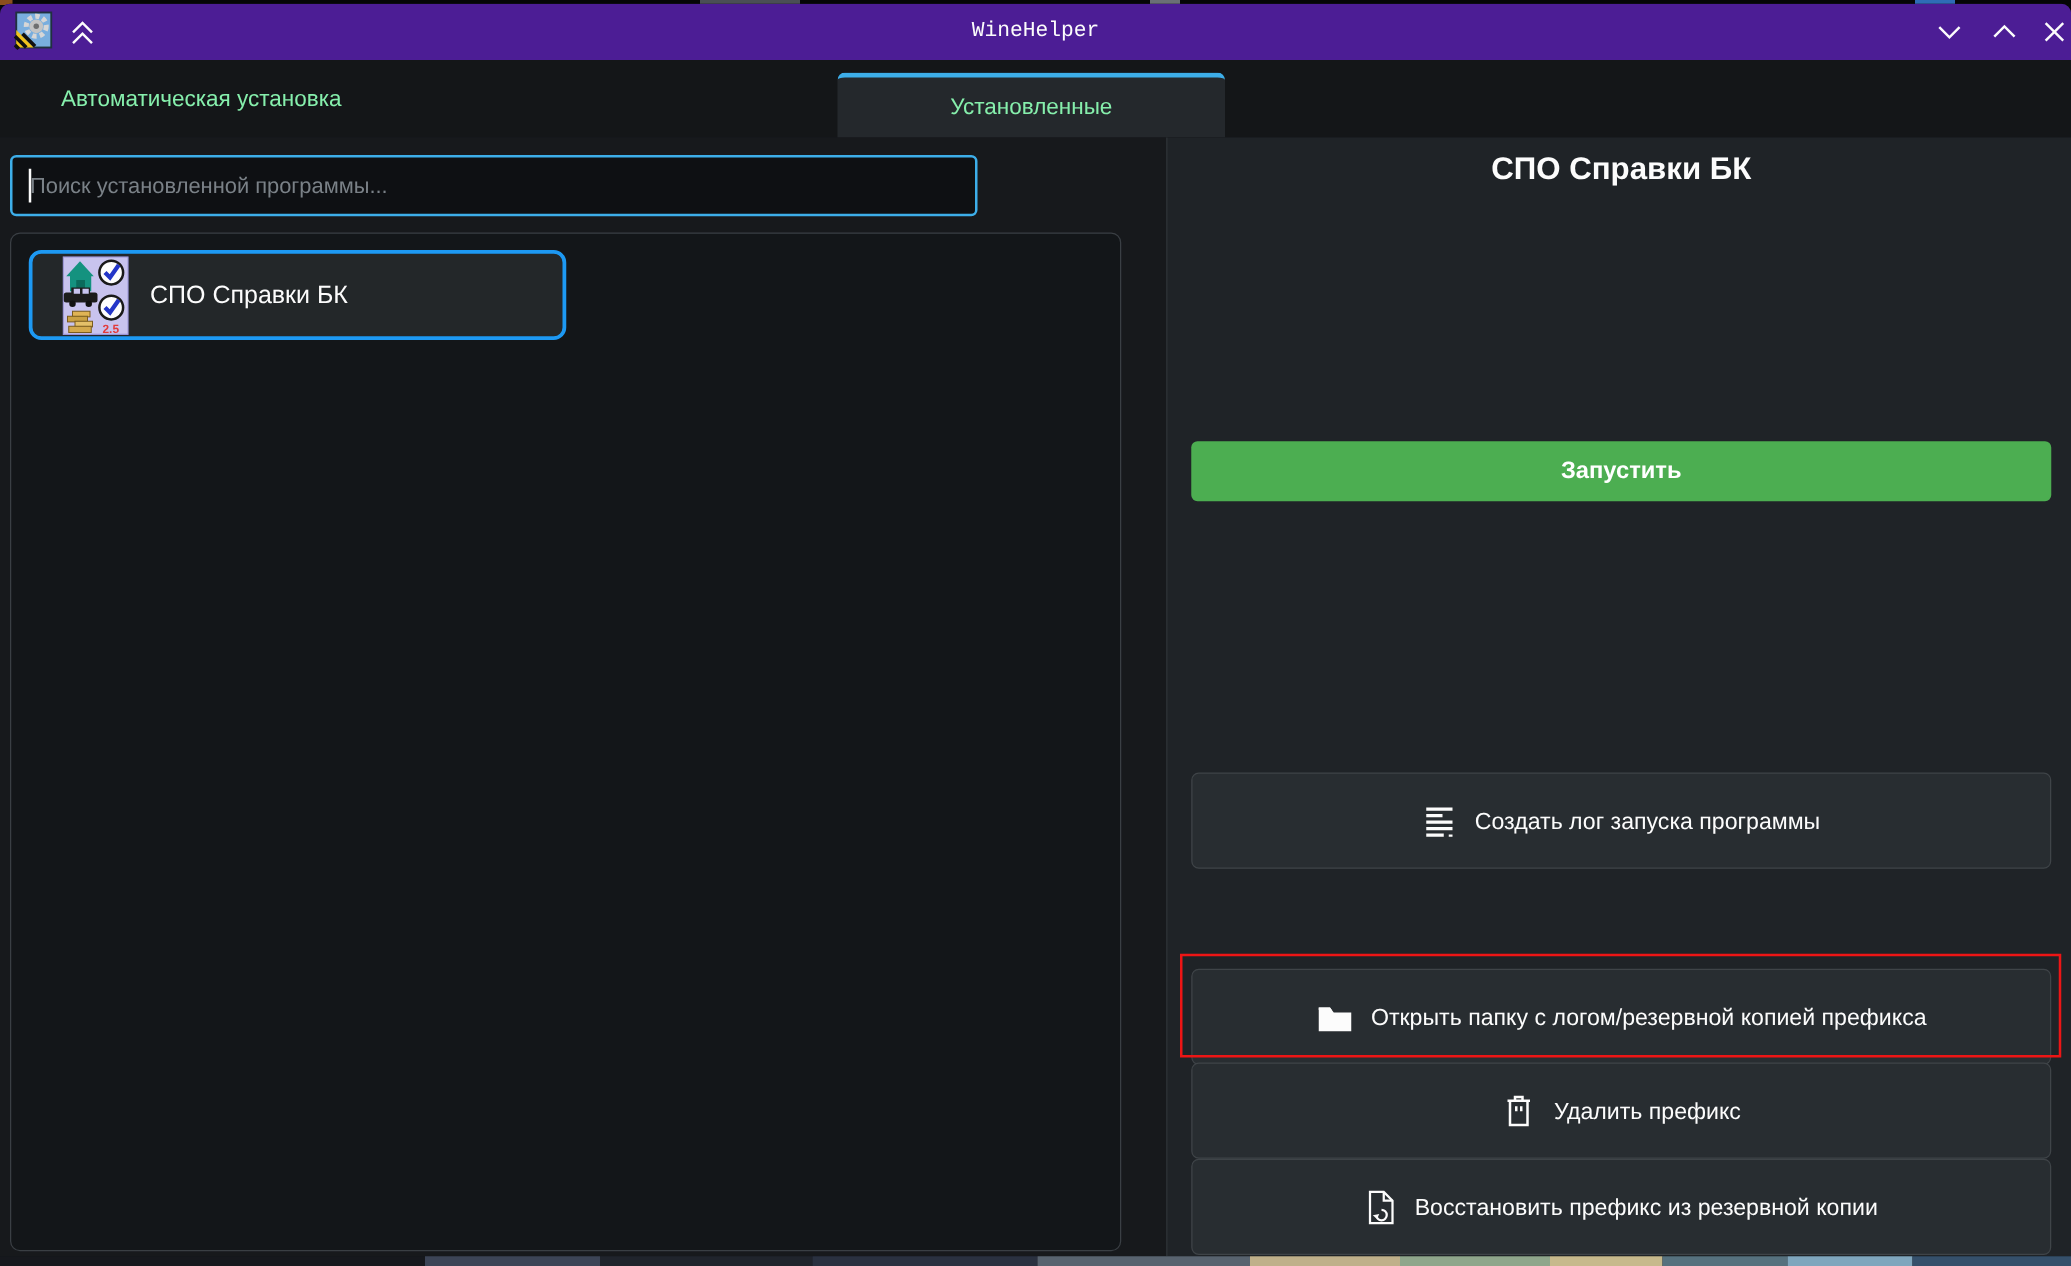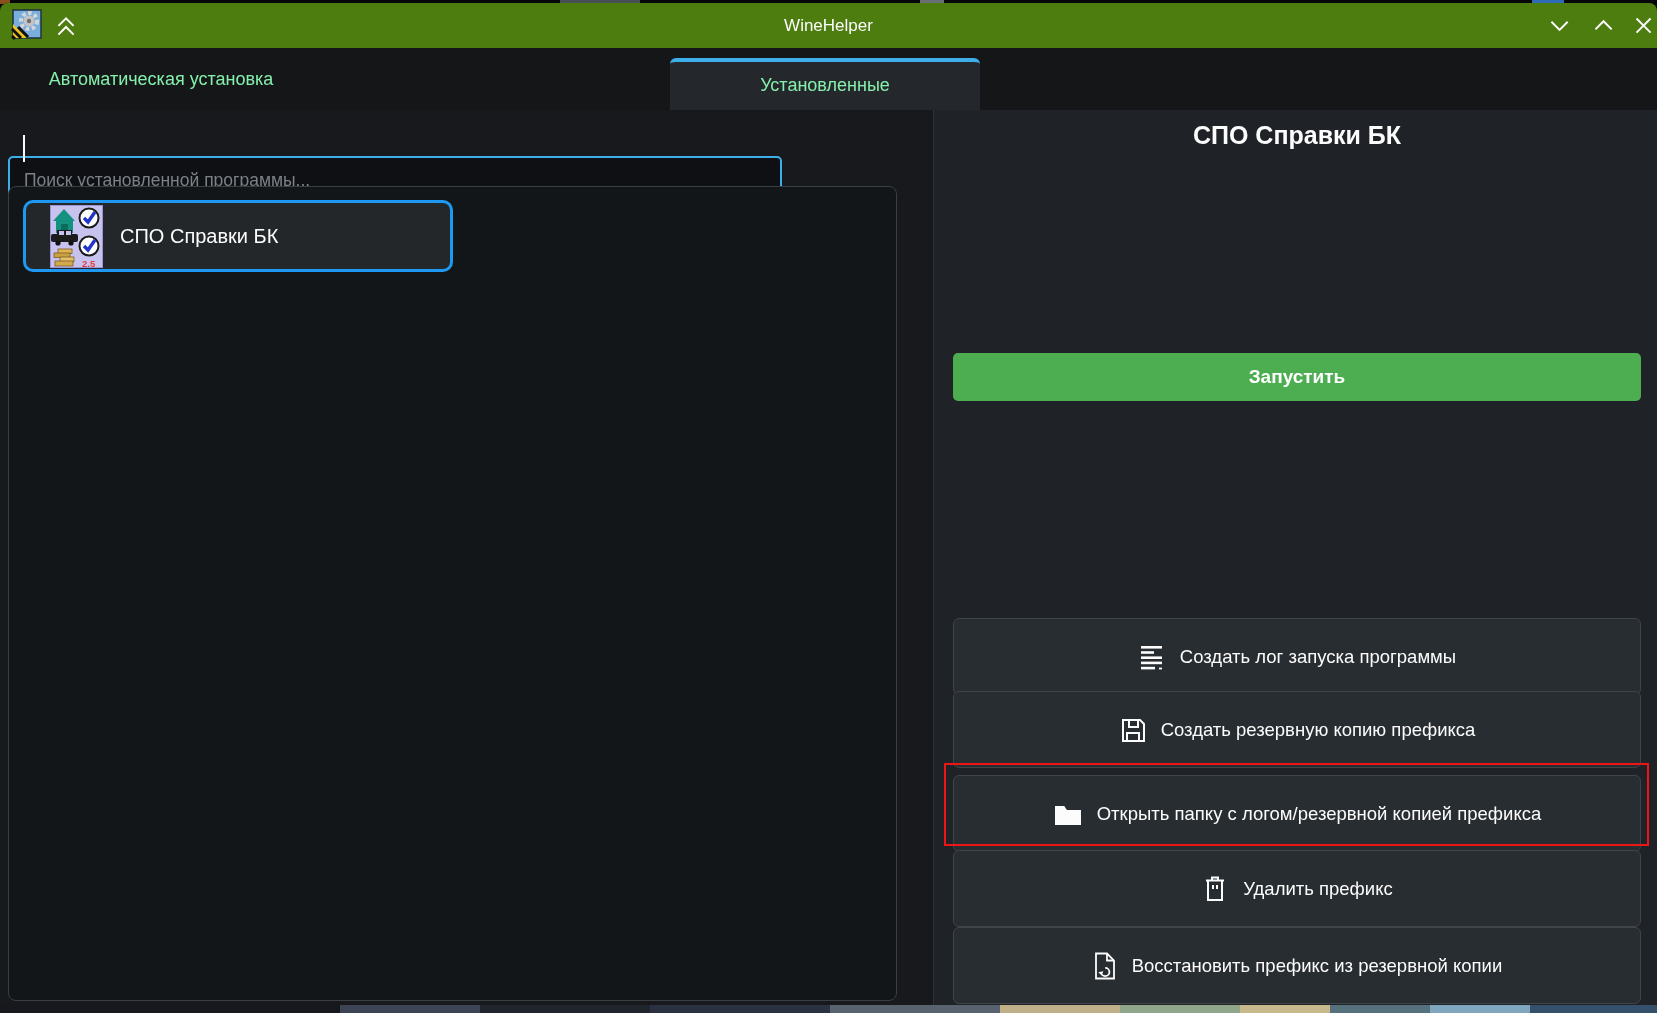--- a/index.html
+++ b/index.html
@@ -22,21 +22,22 @@
   .window {
     position:absolute; left:0; top:3px; width:1657px; height:1002px;
     background:#17191c;
     border-radius:8px 8px 0 0;
     overflow:hidden;
   }
 
   
   .titlebar {
     position:absolute; left:0; top:0; width:100%; height:56px;
-    background:#4d7c0f;
+    background:#4c1d95;
+    font-family:Liberation Mono, monospace;
   }
   .titlebar .win-title {
     position:absolute; left:0; top:0; width:100%; height:45px;
     line-height:45px; text-align:center; font-size:17px; color:#fcfcfc;
   }
   .tb-icon { position:absolute; top:9px; width:26px; height:26px; cursor:pointer; }
   .app-icon { position:absolute; left:11px; top:5px; width:32px; height:34px; }
   .keep-above { left:53px; top:11px; }
   .ctl-min { left:1546px; }
   .ctl-max { left:1590px; }
@@ -68,21 +69,20 @@
   }
 
   
   .search-box {
     position:absolute; left:8px; top:14px; width:774px; height:49px;
     background:#0e1013;
     border:2px solid #3daee9; border-radius:5px;
     color:#fcfcfc; font-size:17.5px; padding:0 14px;
     outline:none;
     font-family:"Liberation Sans","DejaVu Sans",sans-serif;
-    margin-top:32px;
   }
   .search-box::placeholder { color:#7a8187; opacity:1; }
   .caret {
     position:absolute; left:23px; top:25px; width:2px; height:27px;
     background:#fcfcfc;
   }
   .list-panel {
     position:absolute; left:8px; top:76px; width:889px; height:815px;
     background:#131619;
     border:1px solid #3a3f44; border-radius:8px;
@@ -235,30 +235,20 @@
             <rect x="3" y="9.2" width="13" height="2.6"></rect>
             <rect x="3" y="14.4" width="21" height="2.6"></rect>
             <rect x="3" y="19.6" width="21" height="2.6"></rect>
             <rect x="3" y="24.8" width="14" height="2.6"></rect>
             <rect x="21" y="25.6" width="3" height="1.8"></rect>
           </g>
         </svg>
         <span>Создать лог запуска программы</span>
       </button>
 
-      <button class="action-btn act-2">
-        <svg class="btn-ico" width="28" height="28" viewBox="0 0 28 28">
-          <g fill="none" stroke="#fcfcfc" stroke-width="2">
-            <path d="M4 4 H21 L25 8 V25 H4 Z"></path>
-            <path d="M10 4 V11 H19 V4"></path>
-            <path d="M8 25 V17 H20 V25"></path>
-          </g>
-        </svg>
-        <span>Создать резервную копию префикса</span>
-      </button>
 
       <button class="action-btn act-3">
         <svg class="btn-ico" width="30" height="26" viewBox="0 0 30 26">
           <path d="M2 5 h9 l3 4 h14 v15 h-26 z" fill="#fcfcfc"></path>
           <path d="M2 5 h9 l1.4 2 h-10.4 z" fill="#fcfcfc"></path>
         </svg>
         <span>Открыть папку с логом/резервной копией префикса</span>
       </button>
       <div class="red-annotation"></div>
 

